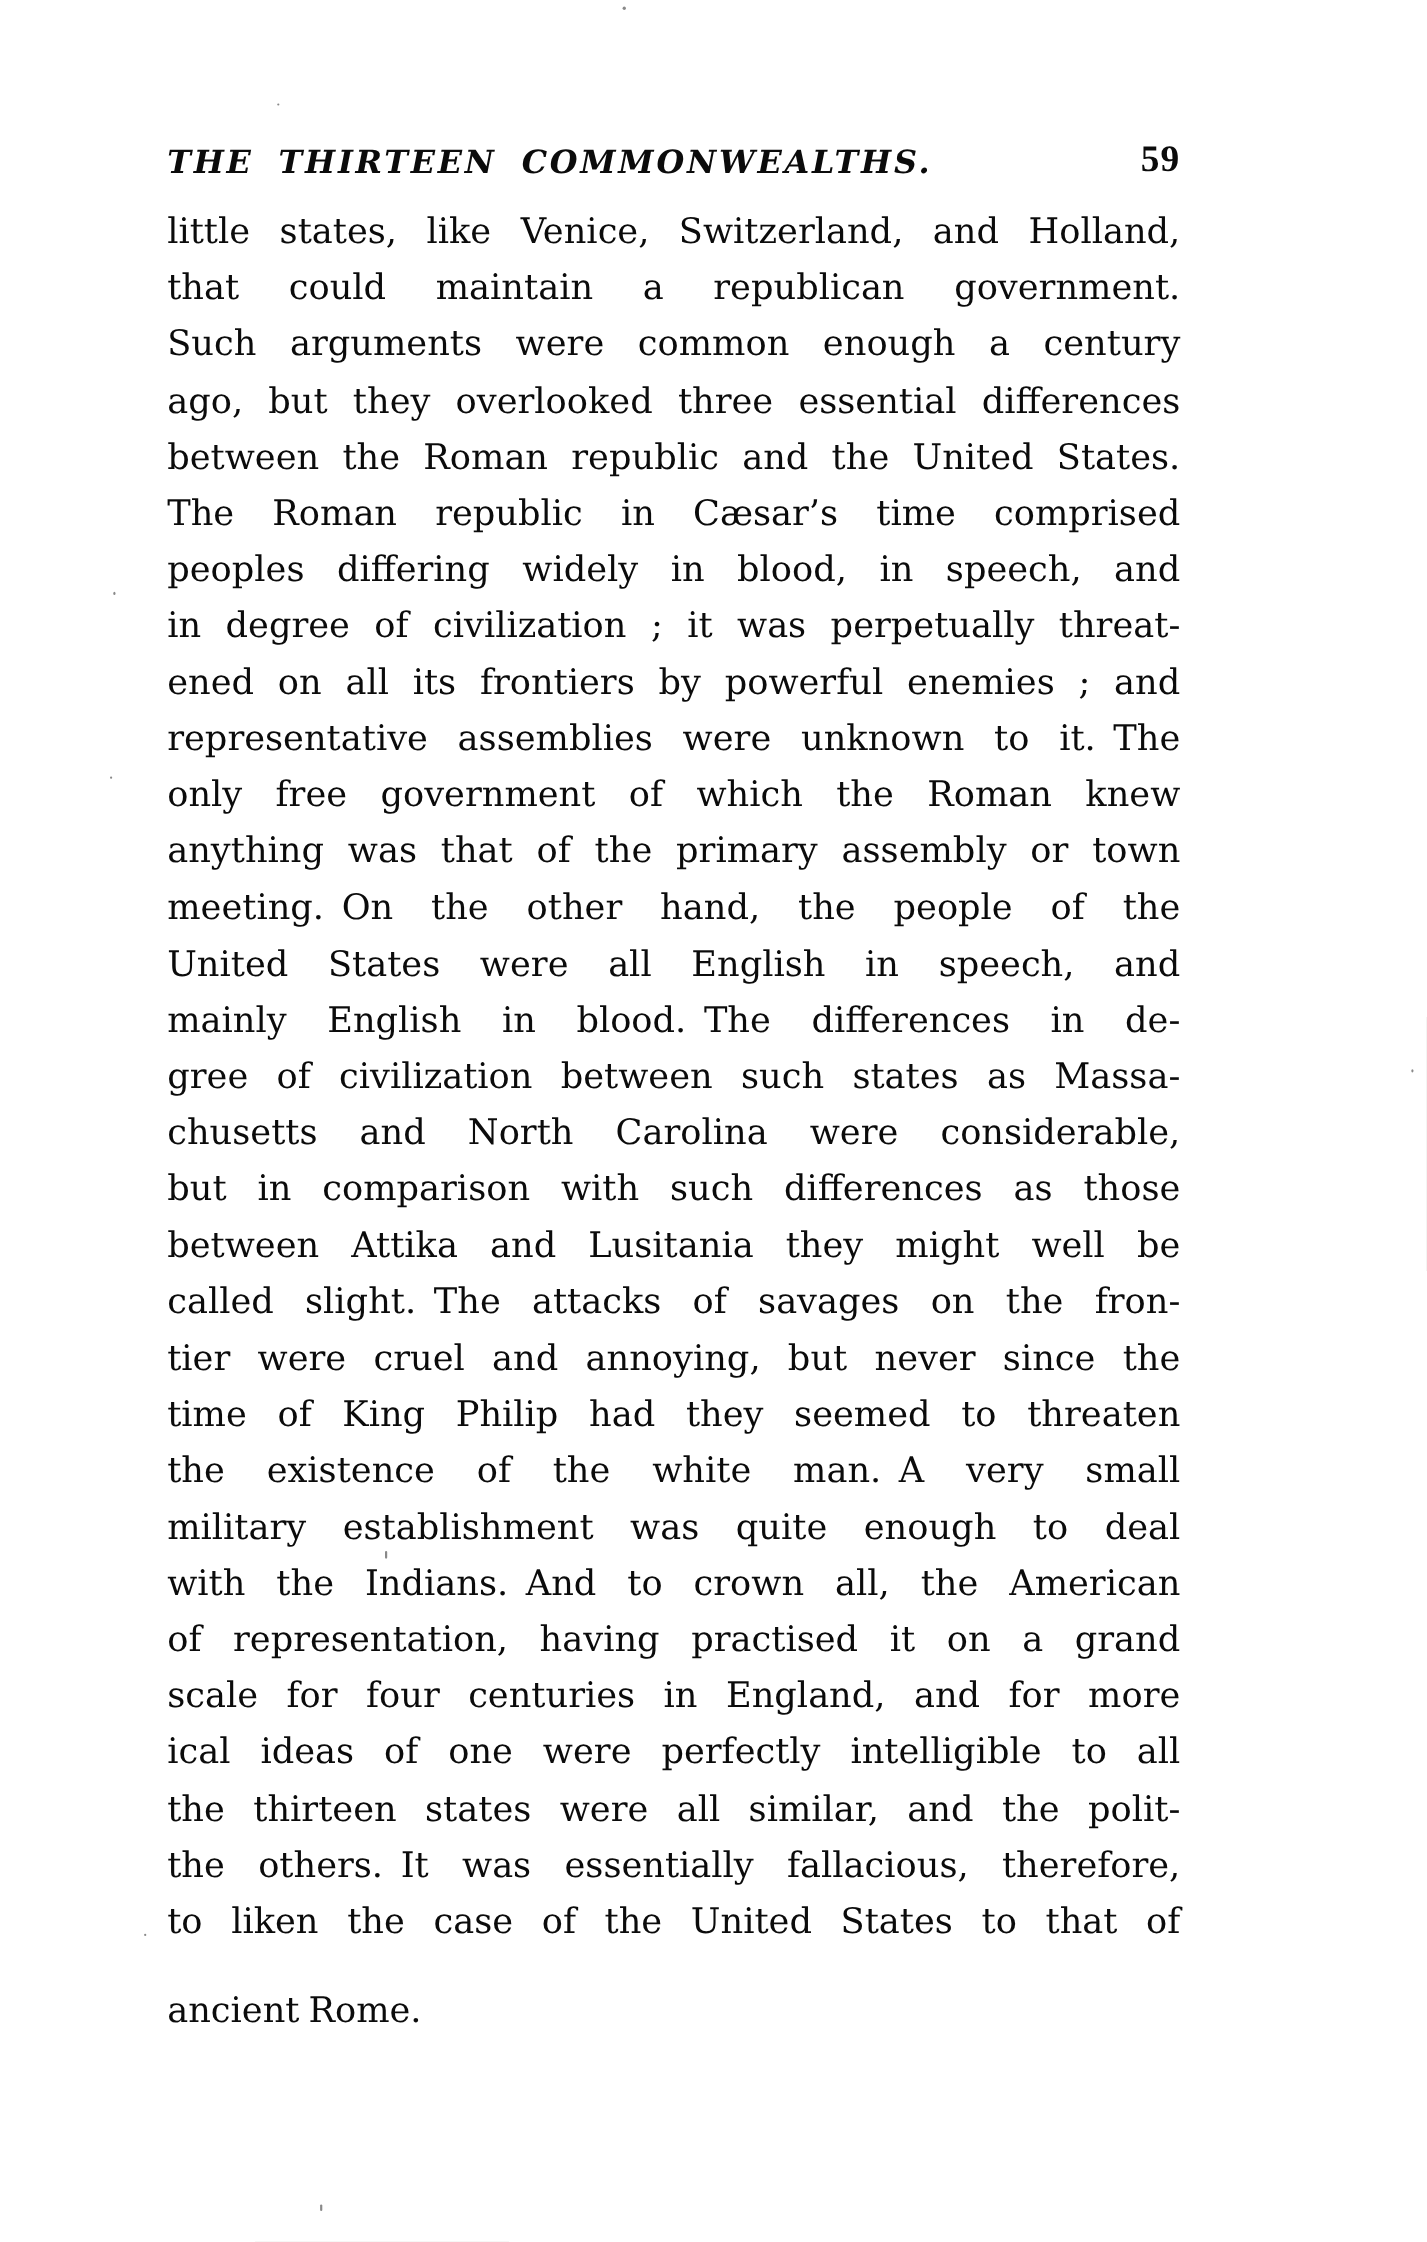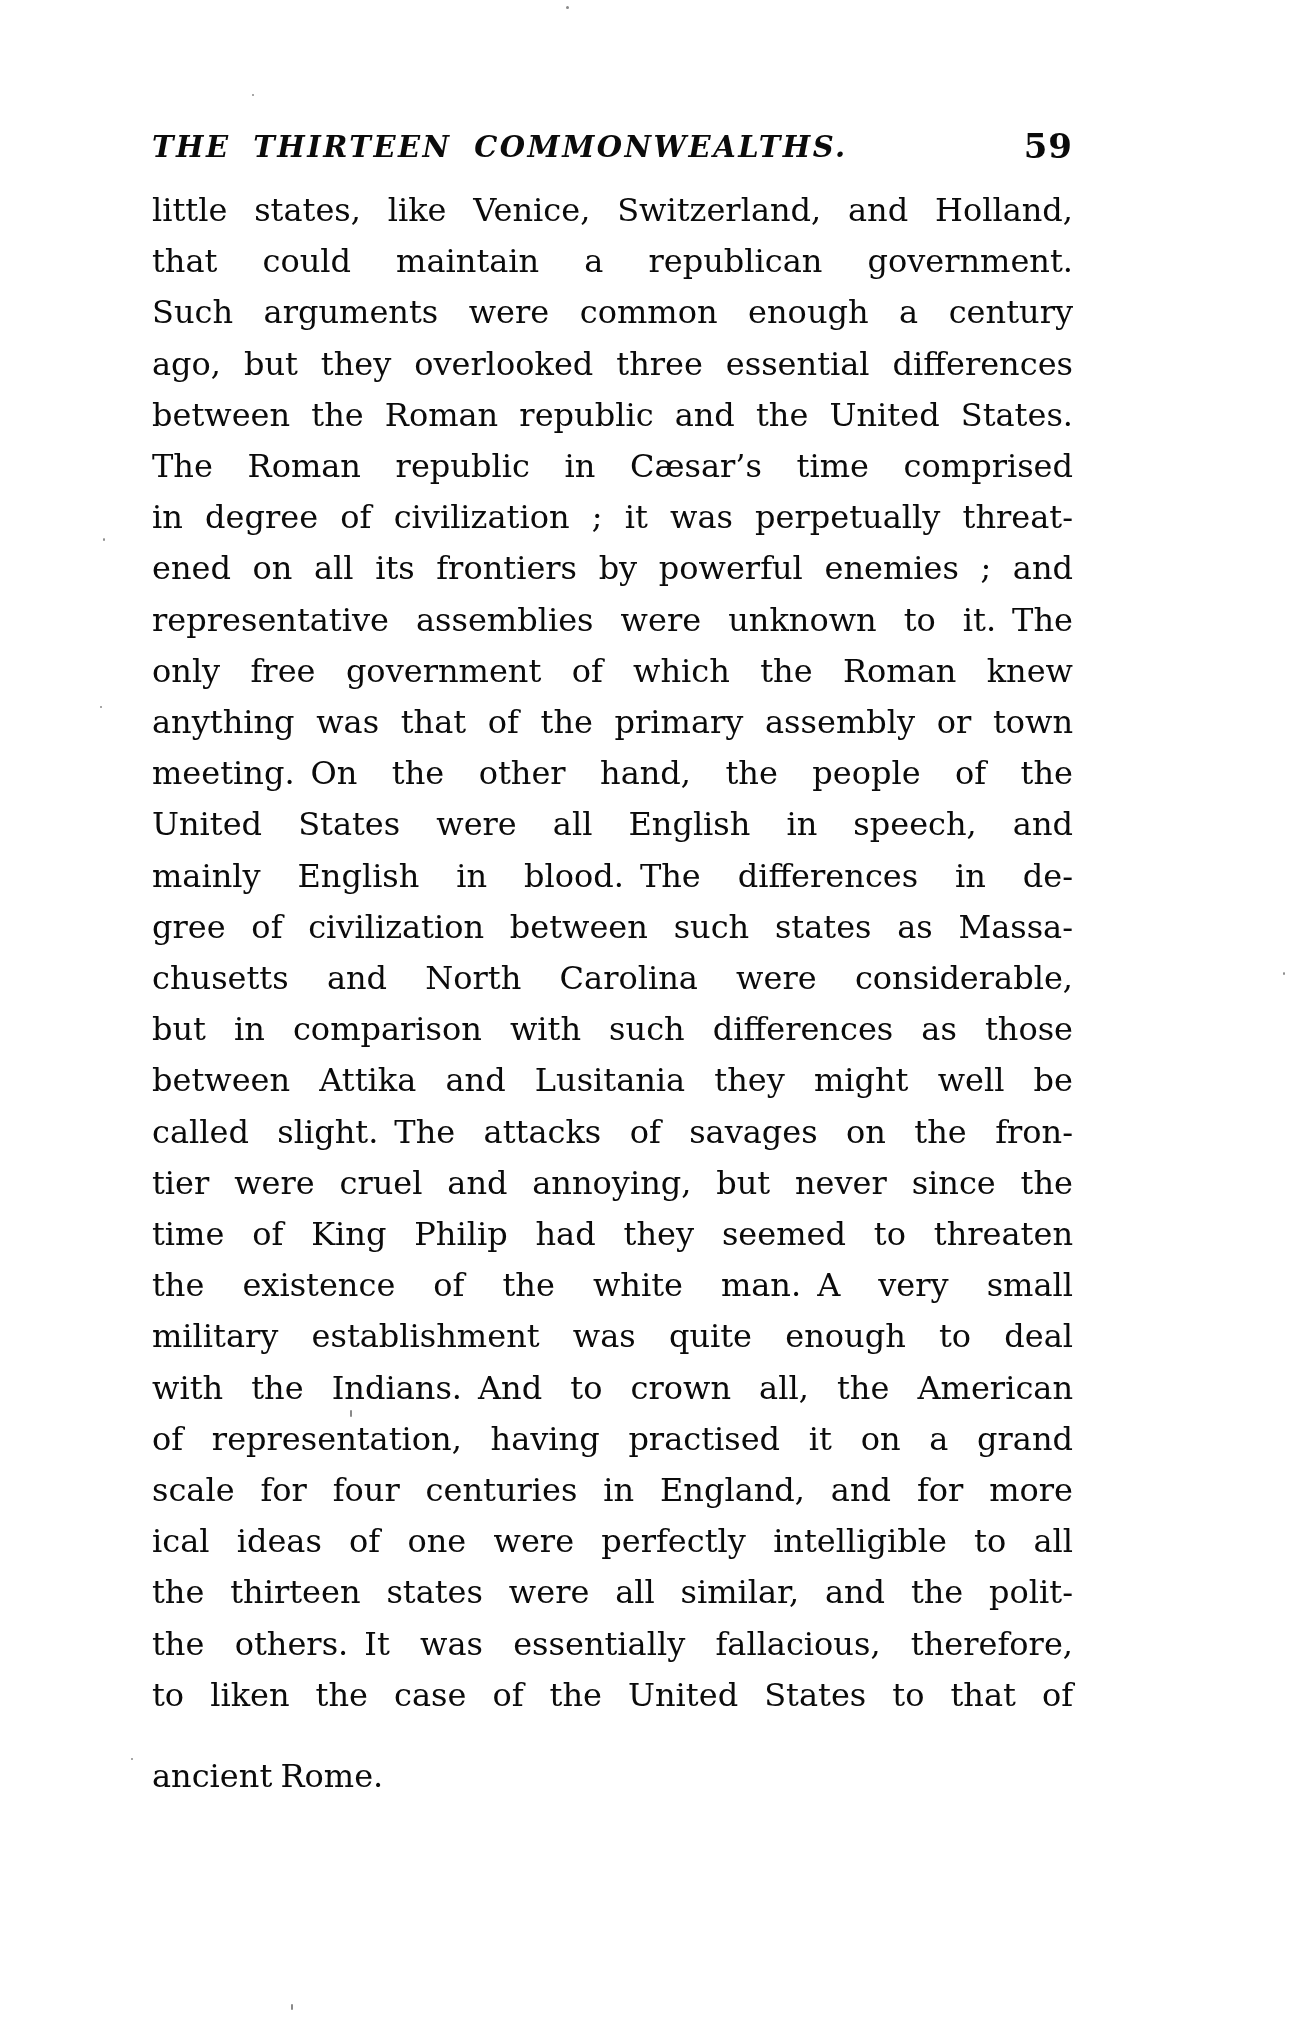--- a/index.html
+++ b/index.html
@@ -26,20 +26,21 @@
     word-spacing:10px;
     white-space:nowrap;
   }
   .page-number{
     position:absolute;
     right:0;top:-4px;
     font-style:normal;
     font-weight:bold;
     font-size:34px;
     letter-spacing:1px;
+    font-family:Liberation Serif, serif;
   }
   .body-text{
     position:absolute;
     left:152px;top:185px;width:921px;
     font-size:32px;
     line-height:51.2px;
     word-spacing:-2px;
   }
   .body-text .line{
     text-align:justify;
@@ -68,20 +69,21 @@
   </div>
 
   <div class="body-text">
 
   <div class="line">little states, like Venice, Switzerland, and Holland,</div>
       <div class="line">that could maintain a republican government.</div>
       <div class="line">Such arguments were common enough a century</div>
       <div class="line">ago, but they overlooked three essential differences</div>
       <div class="line">between the Roman republic and the United States.</div>
       <div class="line">The Roman republic in Cæsar’s time comprised</div>
+      <div class="line">peoples differing widely in blood, in speech, and</div>
       <div class="line">in degree of civilization ; it was perpetually threat-</div>
       <div class="line">ened on all its frontiers by powerful enemies ; and</div>
       <div class="line">representative assemblies were unknown to it. The</div>
       <div class="line">only free government of which the Roman knew</div>
       <div class="line">anything was that of the primary assembly or town</div>
       <div class="line">meeting. On the other hand, the people of the</div>
       <div class="line">United States were all English in speech, and</div>
       <div class="line">mainly English in blood. The differences in de-</div>
       <div class="line">gree of civilization between such states as Massa-</div>
       <div class="line">chusetts and North Carolina were considerable,</div>

